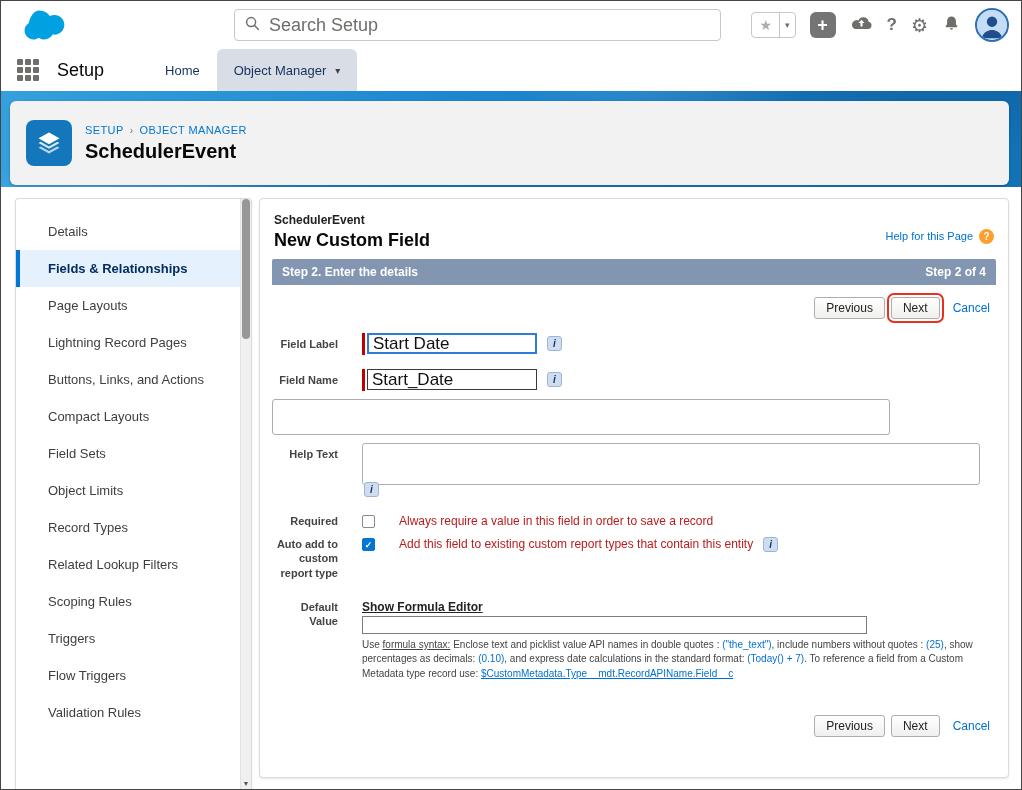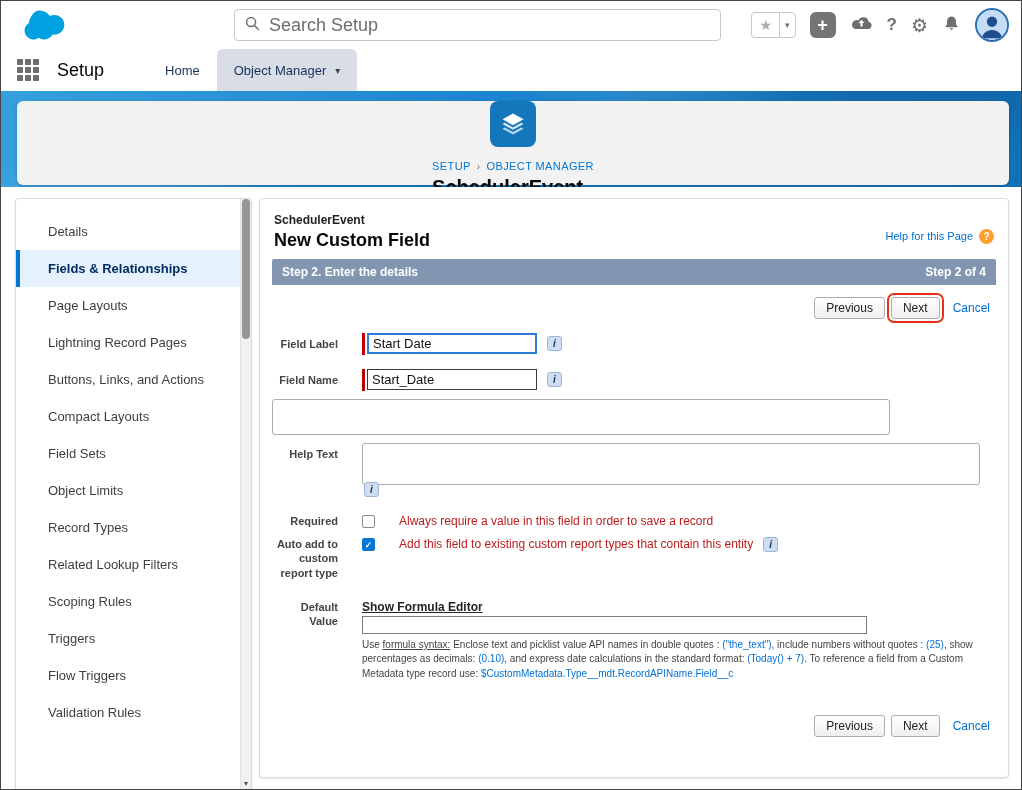--- a/index.html
+++ b/index.html
@@ -32,21 +32,21 @@
 
   
   .band { height:96px; position:relative;
     background:
       radial-gradient(ellipse 300px 120px at 12% 135%, rgba(255,255,255,.20), rgba(255,255,255,0) 60%),
       radial-gradient(ellipse 480px 170px at 88% -40%, rgba(3,45,96,.30), rgba(3,45,96,0) 65%),
       radial-gradient(ellipse 560px 220px at 45% 175%, rgba(1,90,170,.45), rgba(1,90,170,0) 70%),
       radial-gradient(ellipse 260px 90px at 65% -20%, rgba(255,255,255,.12), rgba(255,255,255,0) 60%),
       linear-gradient(95deg, #35a0dd 0%, #1e86d0 45%, #1272b8 100%);
   }
-  .phead-card { position:absolute; left:16px; right:12px; top:10px; height:84px; background:#f3f2f2; border-radius:6px; display:flex; align-items:center; padding:0 16px; gap:13px; box-shadow:0 1px 3px rgba(0,0,0,.25);flex-direction:column; }
+  .phead-card { position:absolute; left:9px; right:12px; top:10px; height:84px; background:#f3f2f2; border-radius:6px; display:flex; align-items:center; padding:0 16px; gap:13px; box-shadow:0 1px 3px rgba(0,0,0,.25); }
   .obj-icon { width:46px; height:46px; border-radius:8px; background:#1477bc; display:flex; align-items:center; justify-content:center; flex-shrink:0; }
   .crumbs { font-size:11px; letter-spacing:.4px; }
   .crumbs a { color:#0176d3; text-decoration:none; font-weight:400; }
   .crumbs .sep { color:#747474; margin:0 6px; font-size:10px; }
   .ptitle { font-size:20px; font-weight:700; color:#080707; margin-top:4px; }
 
   
   .content { position:relative; height:604px; background:#fff; }
 
   .sidebar { position:absolute; left:14px; top:11px; bottom:0; width:237px; background:#fff; border:1px solid #dddbda; border-bottom:none; border-radius:4px 4px 0 0; box-shadow:0 1px 2px rgba(0,0,0,.10); padding-top:14px; }
@@ -68,37 +68,37 @@
   .btn-row { display:flex; justify-content:flex-end; align-items:center; gap:6px; padding:12px 6px 12px; }
   .btn { display:inline-block; padding:3px 11px; background:linear-gradient(#ffffff,#f0efee); border:1px solid #b0adab; border-radius:3px; font-size:12px; color:#222; font-family:inherit; cursor:pointer; }
   .btn.annotated { outline:2px solid #e8301d; outline-offset:2px; }
   .cancel-link { font-size:12px; color:#0070d2; text-decoration:none; margin-left:7px; }
 
   .form { padding-top:2px; }
   .row { display:flex; margin-bottom:14px; }
   .lbl { width:90px; flex-shrink:0; text-align:right; padding-right:24px; font-size:11px; font-weight:700; color:#444; line-height:1.3; padding-top:4px; }
   .val { display:flex; align-items:flex-start; flex:1; }
   .redbar { width:3px; height:22px; background:#c00000; margin-right:2px; flex-shrink:0; }
-  .tinput { height:21px; width:170px; font-size:13px; padding:0 4px; font-family:inherit; color:#111; }
+  .tinput { height:21px; width:170px; font-size:17px; padding:0 4px; font-family:inherit; color:#111; }
   .inp-focus { border:2px solid #2e7cd6; }
   .inp-plain { border:1px solid #3a3a3a; }
   .info-i { width:15px; height:15px; background:#cfddf0; border:1px solid #9db6d8; border-radius:3px; color:#16325c; font-size:10px; font-weight:bold; font-style:italic; display:flex; align-items:center; justify-content:center; margin-left:10px; margin-top:3px; cursor:pointer; flex-shrink:0; }
   textarea.big { width:618px; border:1px solid #b0adab; border-radius:3px; resize:none; font-family:inherit; font-size:12px; padding:3px 5px; }
   .ta-desc { height:36px; }
   .ta-help { height:42px; }
   .cb { width:13px; height:13px; border:1px solid #8a8a8a; border-radius:2px; background:#fff; margin-top:2px; flex-shrink:0; display:flex; align-items:center; justify-content:center; cursor:pointer; }
   .cb.checked { background:#0176d3; border-color:#0176d3; color:#fff; font-size:9px; font-weight:bold; }
   .cb-text { font-size:12px; color:#b91c1c; margin-left:24px; line-height:17px; }
   .dv-col { display:flex; flex-direction:column; }
   .formula-link { font-size:12px; font-weight:700; color:#222; text-decoration:underline; cursor:pointer; }
   .dv-input { width:505px; height:18px; border:1px solid #7d7d7d; margin-top:2px; font-family:inherit; font-size:12px; padding:0 3px; }
   .hint { width:620px; font-size:10px; color:#444; line-height:1.45; margin-top:4px; }
   .hint .u { text-decoration:underline; cursor:pointer; }
   .hint .b { color:#0070d2; cursor:pointer; }
-  .hint .bu { color:#0070d2; cursor:pointer; }
+  .hint .bu { color:#0070d2; text-decoration:underline; cursor:pointer; }
   .row-info-only { margin-top:-8px; margin-bottom:16px; }
   .mb8 { margin-bottom:8px; } .mb2 { margin-bottom:2px; } .mb20 { margin-bottom:20px; } .mb6 { margin-bottom:6px; }
   .bot-row { margin-top:24px; padding:10px 6px 12px; }
 </style>
 </head>
 <body>
 
 <div class="screen">
 
   <header class="ghead">

